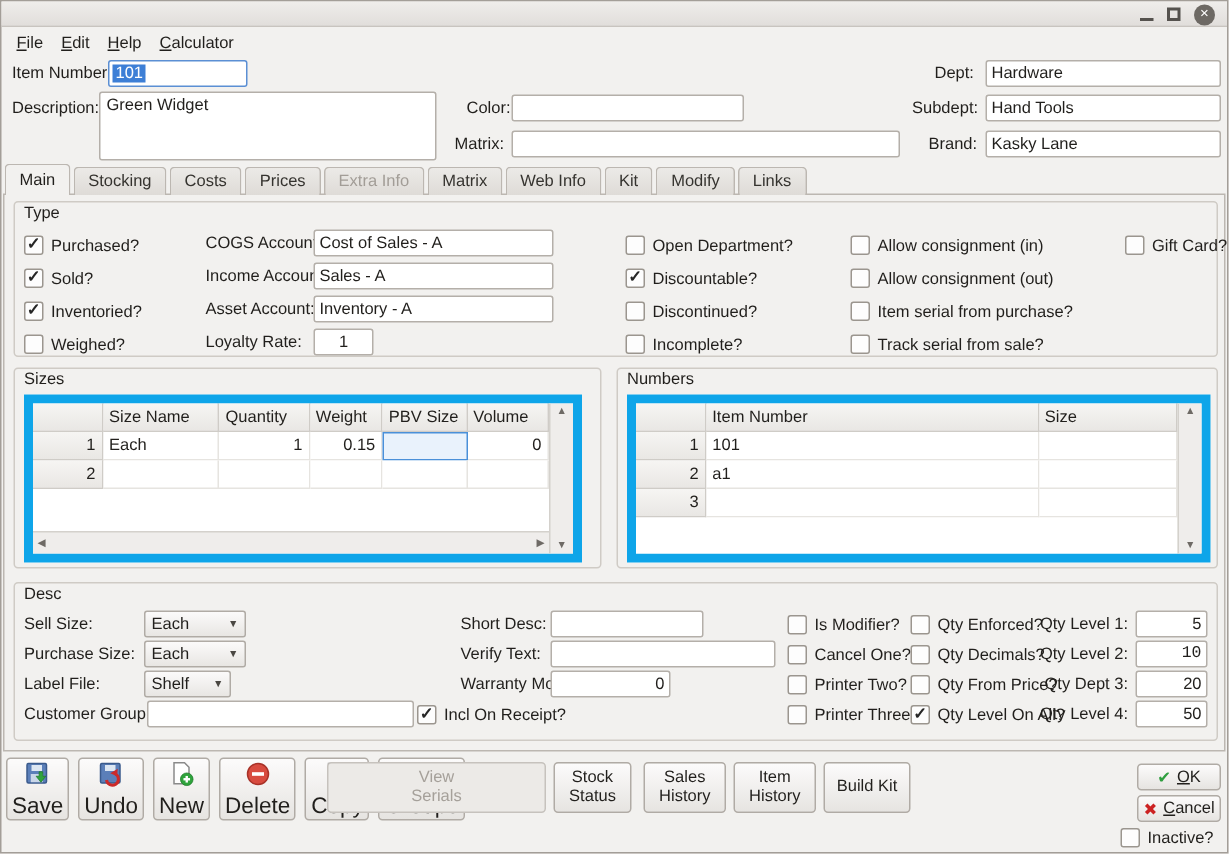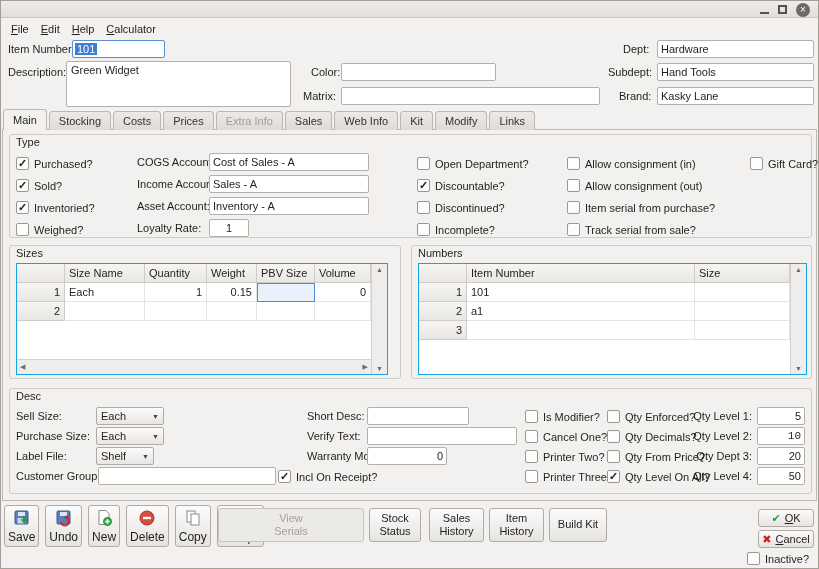--- a/index.html
+++ b/index.html
@@ -31,39 +31,39 @@
   .tab.disabled{color:#a29d97}
   .tab-panel{position:absolute;left:2px;top:129px;width:815px;height:372px;border:1px solid #bcb7b1;background:#f2f1ef;z-index:1}
   
   .groupbox{position:absolute;border:1px solid #cfcbc5;border-radius:3px}
   .gb-title{position:absolute;top:1px;left:6px}
   
   .cbrow{position:absolute;display:flex;align-items:center;gap:5px;height:15px;white-space:nowrap}
   .cb{width:13px;height:13px;background:#fdfdfd;border:1px solid #9b968f;border-radius:2px;display:flex;align-items:center;justify-content:center;font-size:11px;line-height:11px;font-weight:bold;color:#262626;flex:0 0 13px}
   .cb.checked::after{content:"\2713"}
   
-  .grid{position:absolute;display:flex;border:1px solid #0ea5e9;background:#fff}
+  .grid{position:absolute;display:flex;border:6px solid #0ea5e9;background:#fff}
   .grid-main{display:flex;flex-direction:column;flex:1;min-width:0}
   .grid-row{display:flex;height:19px;flex:0 0 19px}
   .gc{display:flex;align-items:center;padding:0 4px;border-right:1px solid #e6e4e0;border-bottom:1px solid #e6e4e0;overflow:hidden;white-space:nowrap;background:#fff}
   .grid-row.hdr .gc{background:linear-gradient(#f6f5f3,#e9e7e4);border-right:1px solid #cfccc7;border-bottom:1px solid #cfccc7}
   .gc.rn{background:linear-gradient(#f6f5f3,#e9e7e4);border-right:1px solid #cfccc7;border-bottom:1px solid #cfccc7;justify-content:flex-end}
   .gc.r{justify-content:flex-end}
   .gc.fc{border:1px solid #4a90d9;background:#e9f2fc}
   .grid-fill{flex:1 1 auto;background:#fff}
   .vscroll{width:16px;background:#efedeb;border-left:1px solid #d4d1cc;display:flex;flex-direction:column;justify-content:space-between;align-items:center;flex:0 0 16px}
   .hscroll{height:15px;flex:0 0 15px;background:#efedeb;border-top:1px solid #d4d1cc;display:flex;justify-content:space-between;align-items:center}
   .sarrow{font-size:7px;color:#6e6a65;padding:2px 3px}
   
   .combo{position:absolute;height:18px;border:1px solid #b0aba5;border-radius:2px;background:linear-gradient(#fbfafa,#e8e6e3);display:flex;align-items:center;justify-content:space-between;padding:0 4px}
   .combo .arr{font-size:7px;color:#4a4742;margin-left:6px}
   
   .toolbar{position:absolute;left:4px;top:505px;display:flex;gap:6px;align-items:flex-start}
   .tool-btn{height:42px;min-width:28px;border:1px solid #b0aba5;border-radius:3px;background:linear-gradient(#fcfbfb,#e6e4e1);display:flex;flex-direction:column;align-items:center;justify-content:center;padding:1px 3px;gap:1px}
-  .tool-label{font-size:12px}
+  .tool-label{font-size:15px}
   .wide-btn{position:absolute;top:508px;height:34px;border:1px solid #b0aba5;border-radius:3px;background:linear-gradient(#fcfbfb,#e6e4e1);display:flex;align-items:center;justify-content:center;text-align:center}
   .wide-btn span{display:inline-block;width:44px;line-height:1.2}
   .wide-btn.disabled{color:#a5a09a;background:#eceae7;border-color:#c6c2bd}
   .sm-btn{position:absolute;height:18px;border:1px solid #b0aba5;border-radius:3px;background:linear-gradient(#fcfbfb,#e6e4e1);display:flex;align-items:center;justify-content:center;gap:4px}
   .sm-btn .btn-text{display:inline-block}
   .sm-btn .btn-text::first-letter{text-decoration:underline}
   .ok-glyph{color:#2e9e3e;font-size:11px}
   .cancel-glyph{color:#cc2222;font-size:11px}
 </style>
 </head>
@@ -111,21 +111,21 @@
   <div class="tab">
       <span>Costs</span>
     </div>
   <div class="tab">
       <span>Prices</span>
     </div>
   <div class="tab disabled">
       <span>Extra Info</span>
     </div>
   <div class="tab">
-      <span>Sales</span>
+      <span>Matrix</span>
     </div>
   <div class="tab">
       <span>Web Info</span>
     </div>
   <div class="tab">
       <span>Kit</span>
     </div>
   <div class="tab">
       <span>Modify</span>
     </div>

